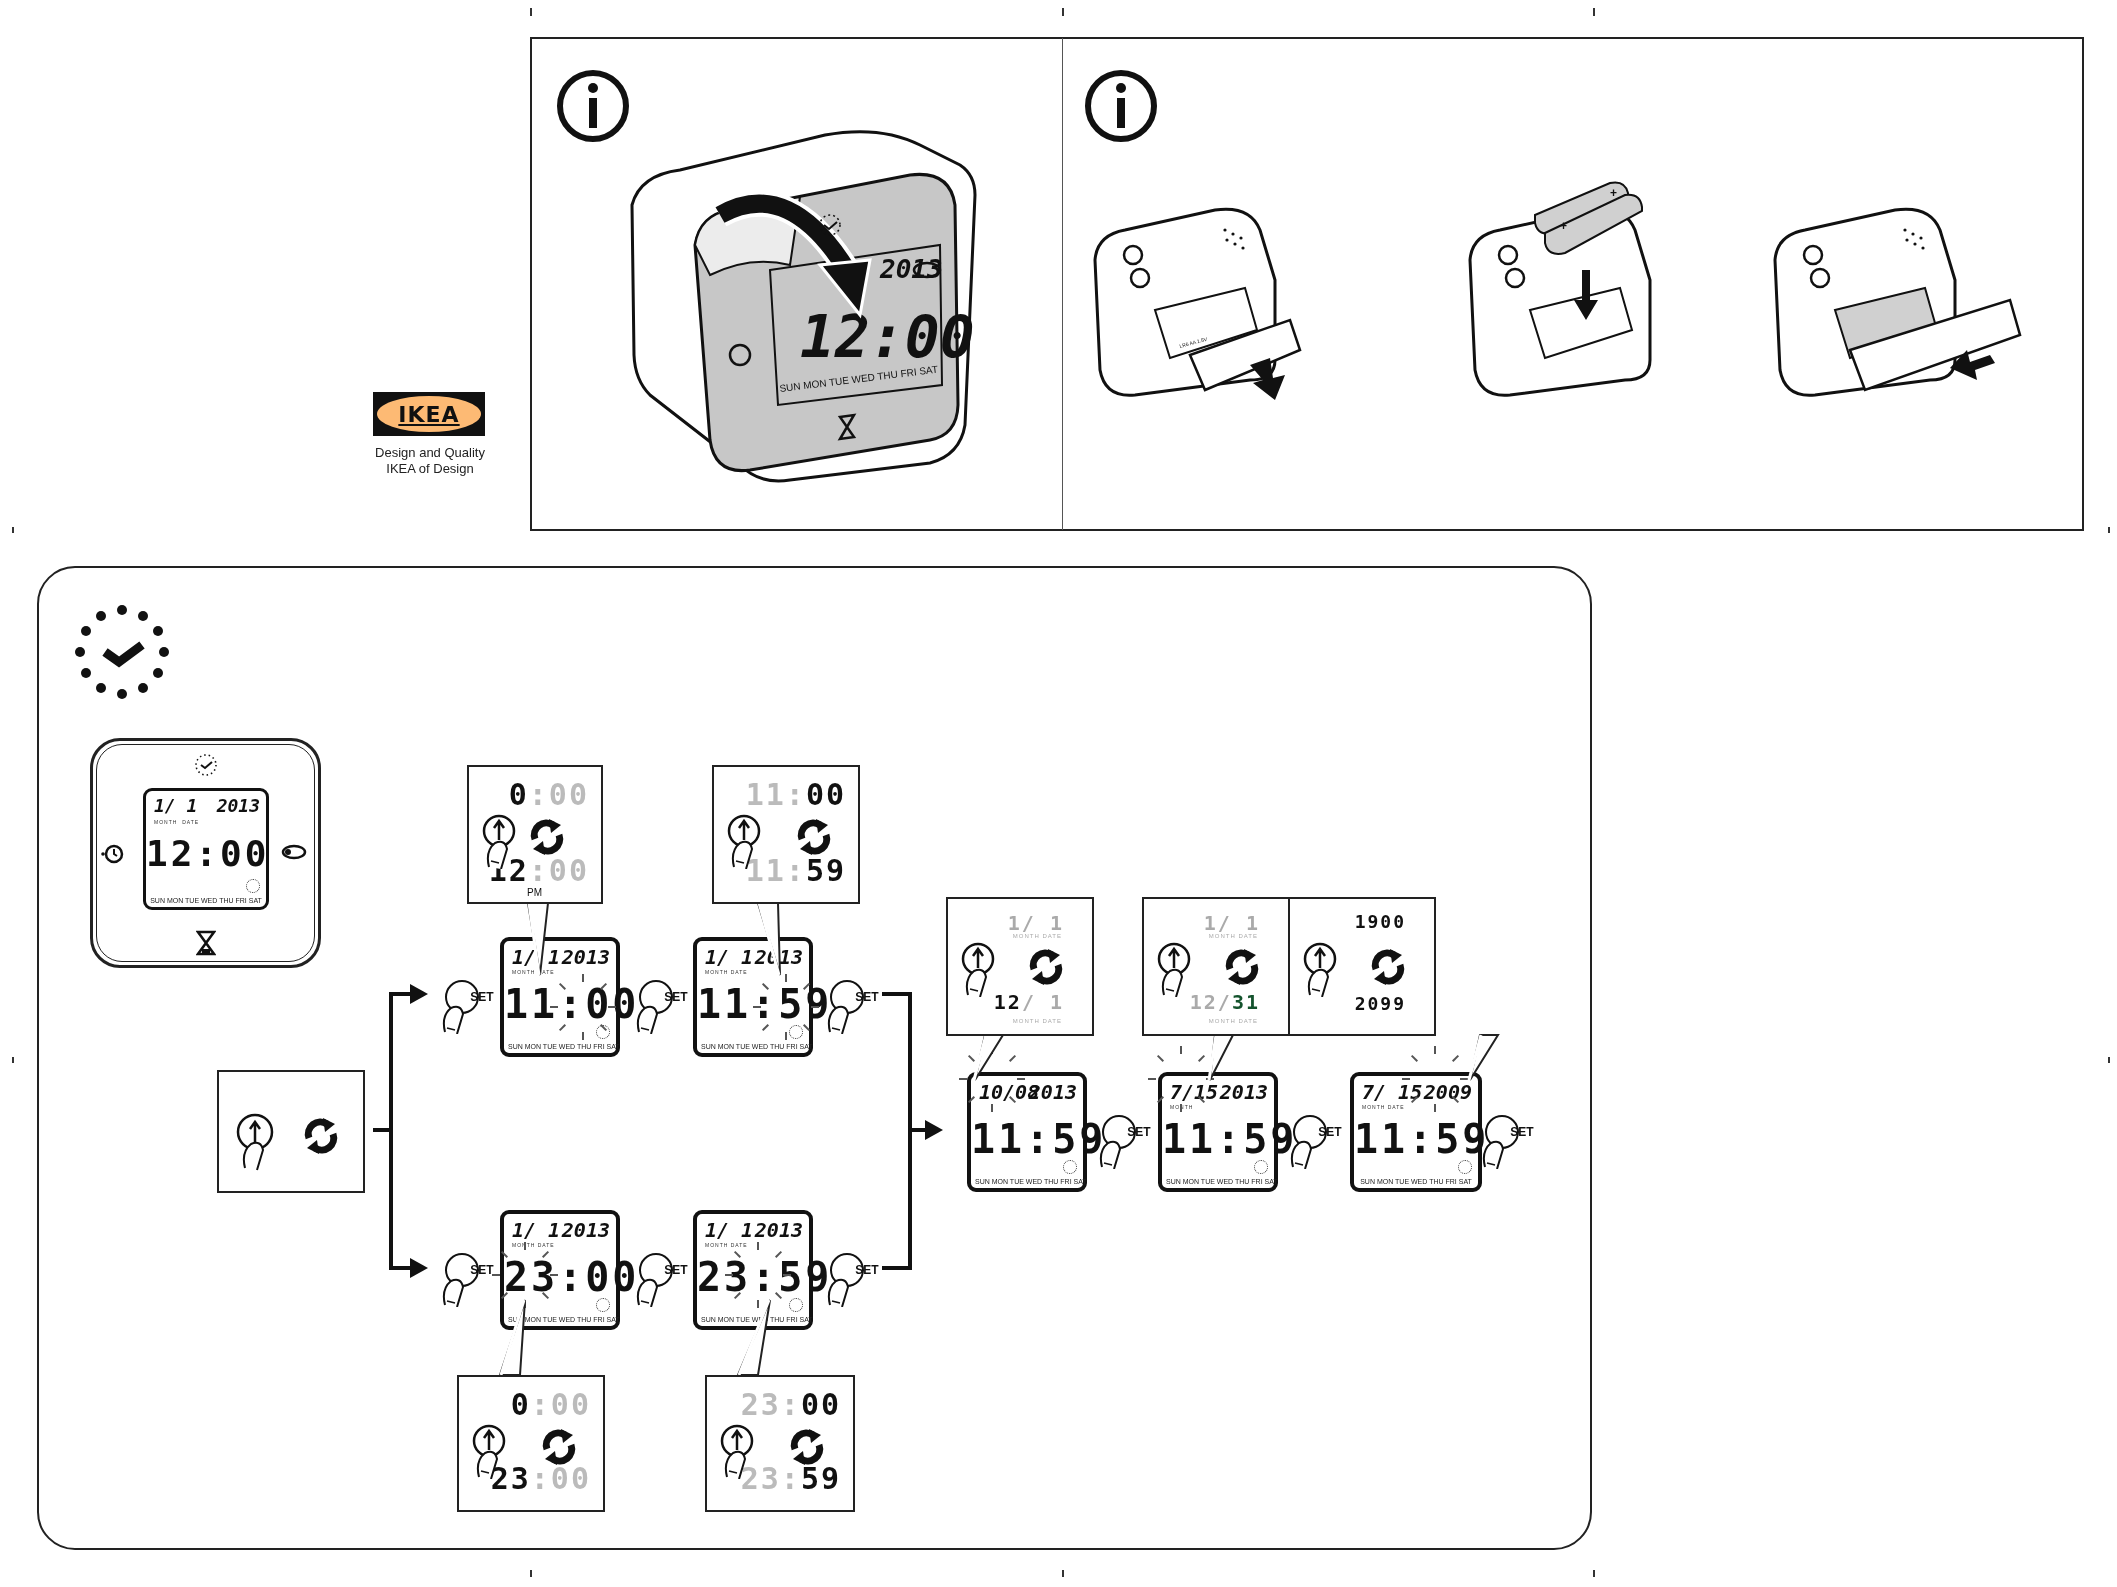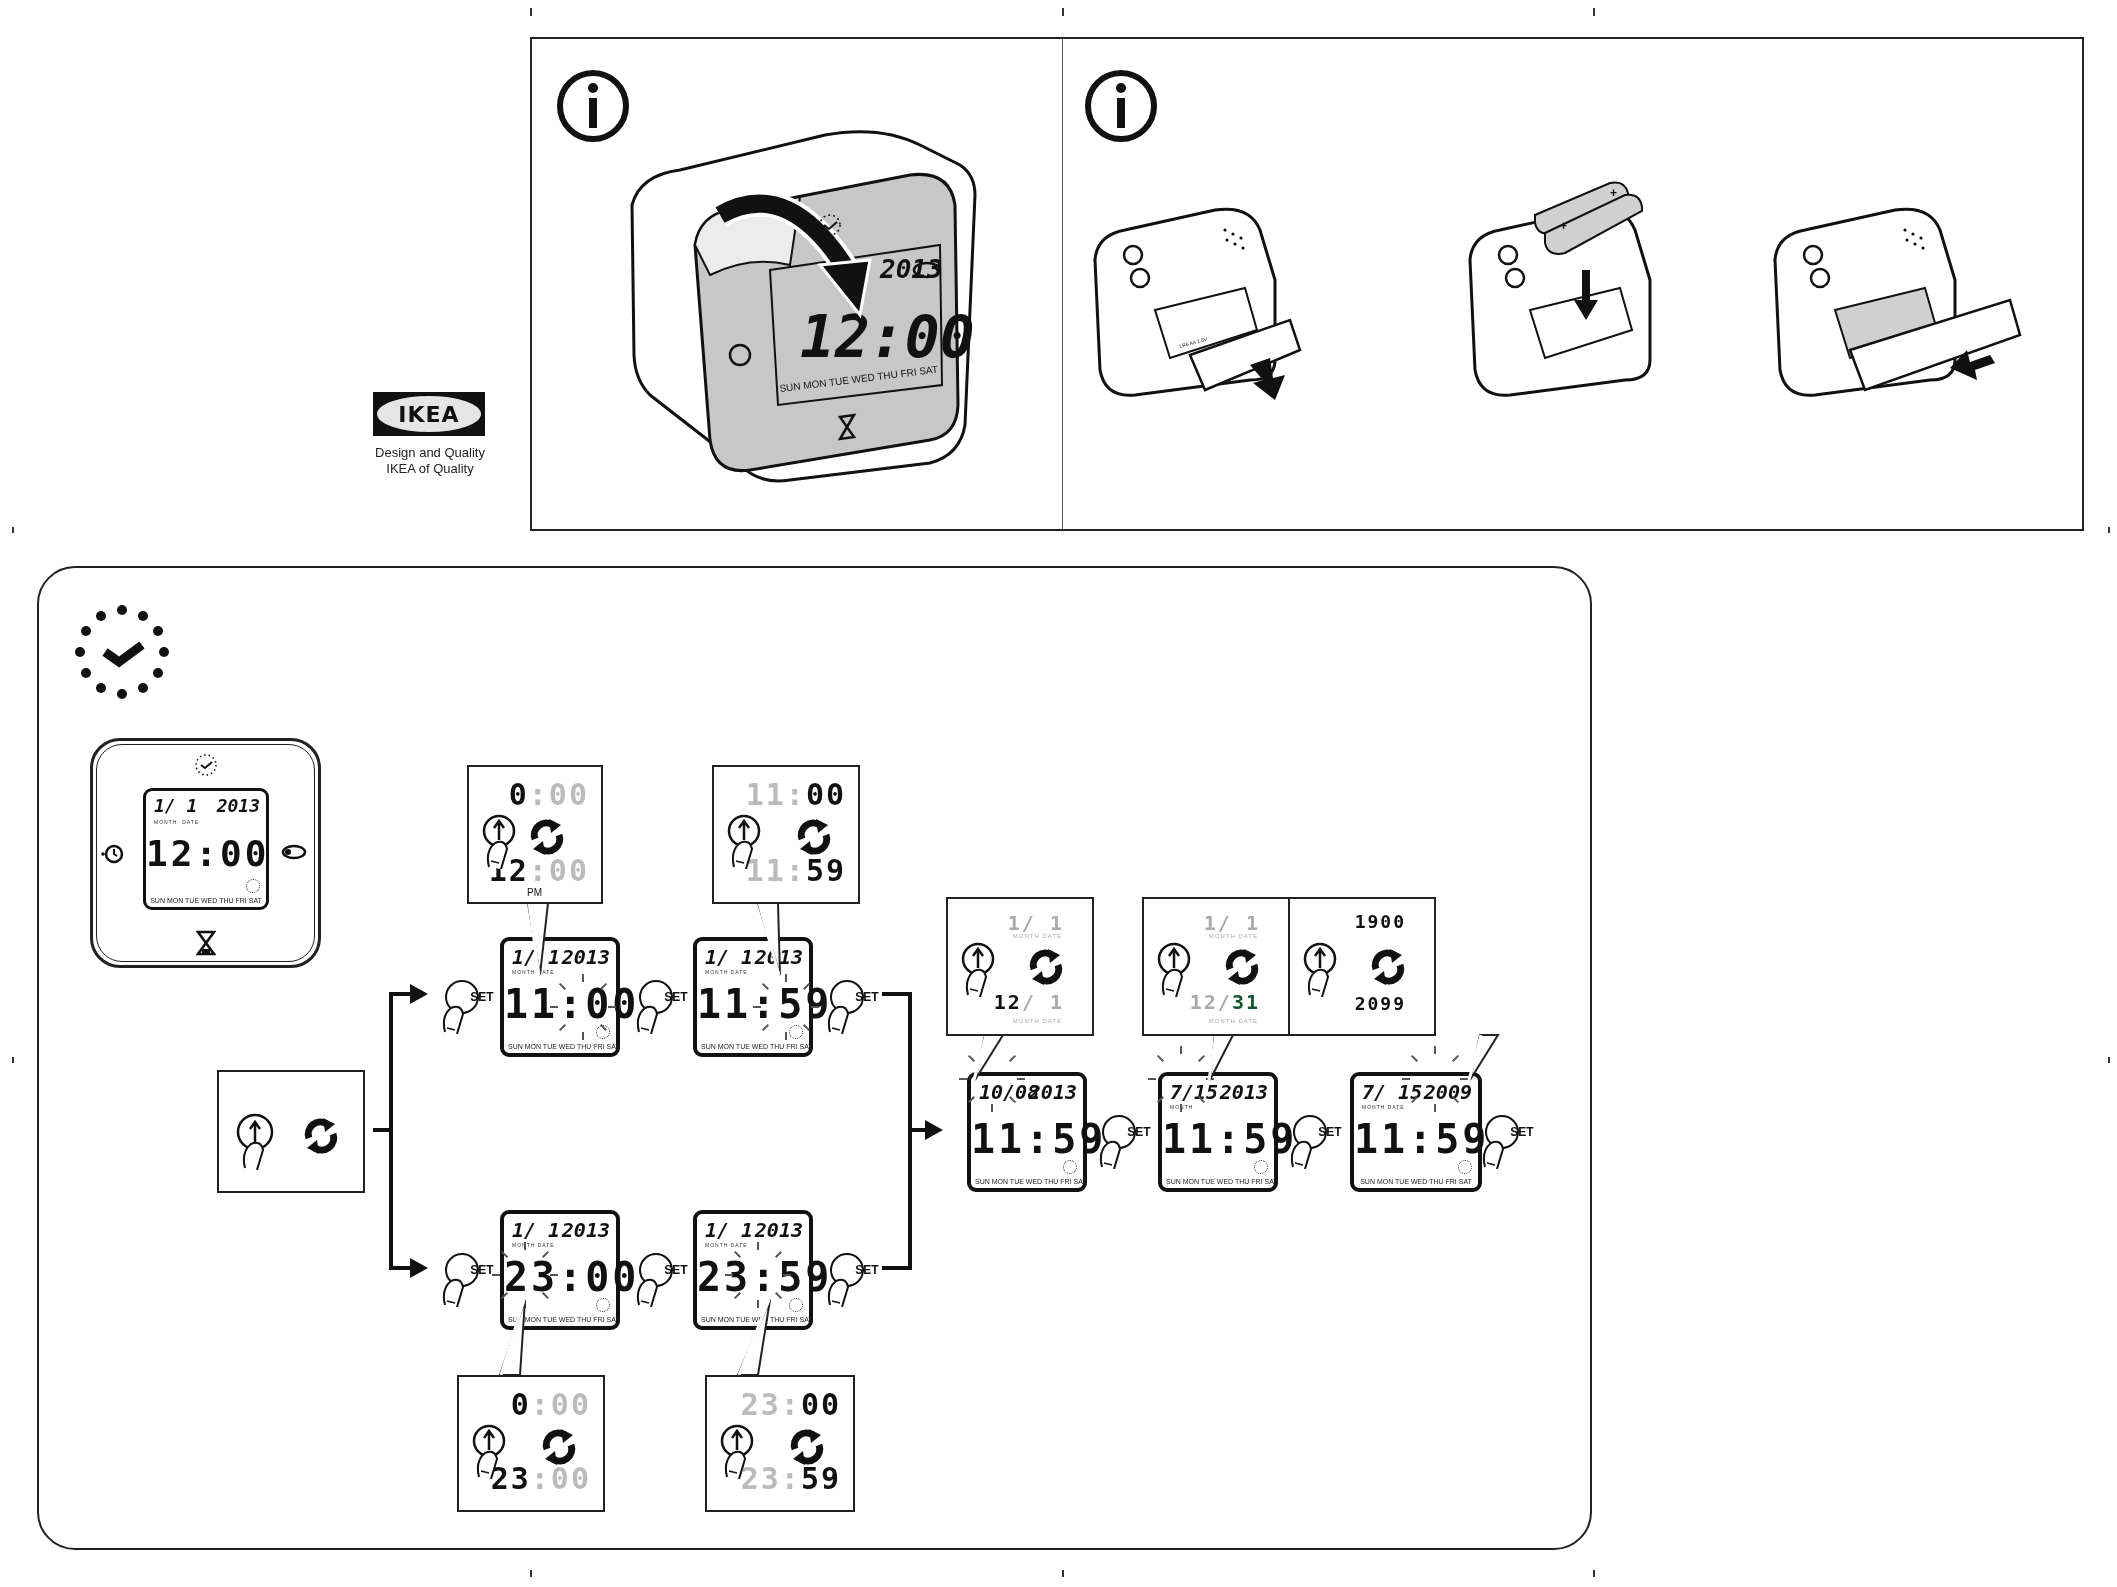--- a/index.html
+++ b/index.html
@@ -2,21 +2,21 @@
 <html><head>
 <meta charset="utf-8">
 <style>
   html,body{margin:0;padding:0;background:#fff;}
   body{width:2117px;height:1587px;position:relative;overflow:hidden;font-family:"Liberation Sans",sans-serif;color:#111;}
   .abs{position:absolute;}
   .tick{position:absolute;background:#333;}
   .frame{position:absolute;border:2px solid #222;box-sizing:border-box;}
   .panel-divider{position:absolute;background:#555;width:1px;}
   .logo-box{position:absolute;background:#111;display:flex;align-items:center;justify-content:center;}
-  .logo-oval{background:#e5e5e5;border-radius:50%;display:flex;align-items:center;justify-content:center;}
+  .logo-oval{background:#fdba74;border-radius:50%;display:flex;align-items:center;justify-content:center;text-decoration:underline;}
   .logo-text{font-family:"DejaVu Sans",sans-serif;font-weight:bold;color:#111;letter-spacing:1px;}
   .tagline{position:absolute;text-align:center;font-size:13px;line-height:16px;color:#222;}
   .round-box{position:absolute;border:2px solid #222;border-radius:38px;box-sizing:border-box;}
   .lcd{position:absolute;border:4px solid #111;border-radius:9px;background:#fff;box-sizing:border-box;}
   .lcd .date{position:absolute;left:8px;top:4px;font-family:"DejaVu Sans Mono",monospace;font-size:20px;font-weight:bold;font-style:italic;}
   .lcd .year{position:absolute;right:6px;top:4px;font-family:"DejaVu Sans Mono",monospace;font-size:20px;font-weight:bold;font-style:italic;}
   .lcd .lbl{position:absolute;left:8px;top:28px;font-size:5px;letter-spacing:1px;color:#333;}
   .lcd .time{position:absolute;left:0;right:0;top:40px;text-align:center;font-family:"DejaVu Sans Mono",monospace;font-size:44px;font-weight:bold;letter-spacing:3px;}
   .lcd .days{position:absolute;left:4px;right:4px;bottom:3px;font-size:7px;text-align:center;white-space:nowrap;color:#222;}
   .lcd .mini-clock{position:absolute;right:6px;bottom:14px;width:12px;height:12px;border:1px dotted #333;border-radius:50%;}
@@ -50,21 +50,21 @@
 <div class="tick" style="left:1593px;top:1570px;width:2px;height:7px;"></div>
 
 <div>
   <div class="logo-box" style="left:373px;top:392px;width:112px;height:44px;">
     <div class="logo-oval" style="width:104px;height:36px;">
       <span class="logo-text" style="font-size:22px;">IKEA</span>
     </div>
   </div>
   <div class="tagline" style="left:360px;top:445px;width:140px;">
     <div>Design and Quality</div>
-    <div>IKEA of Quality</div>
+    <div>IKEA of Design</div>
   </div>
 </div>
 
 <div class="frame" style="left:530px;top:37px;width:1554px;height:494px;"></div>
 <div class="panel-divider" style="left:1062px;top:38px;height:492px;"></div>
 
 <svg class="info-icon" style="left:555px;top:68px;" width="76" height="76" viewBox="0 0 76 76">
   <circle cx="38" cy="38" r="33" fill="none" stroke="#111" stroke-width="6"></circle>
   <circle cx="38" cy="20" r="5" fill="#111"></circle>
   <rect x="34" y="30" width="8" height="30" fill="#111"></rect>

